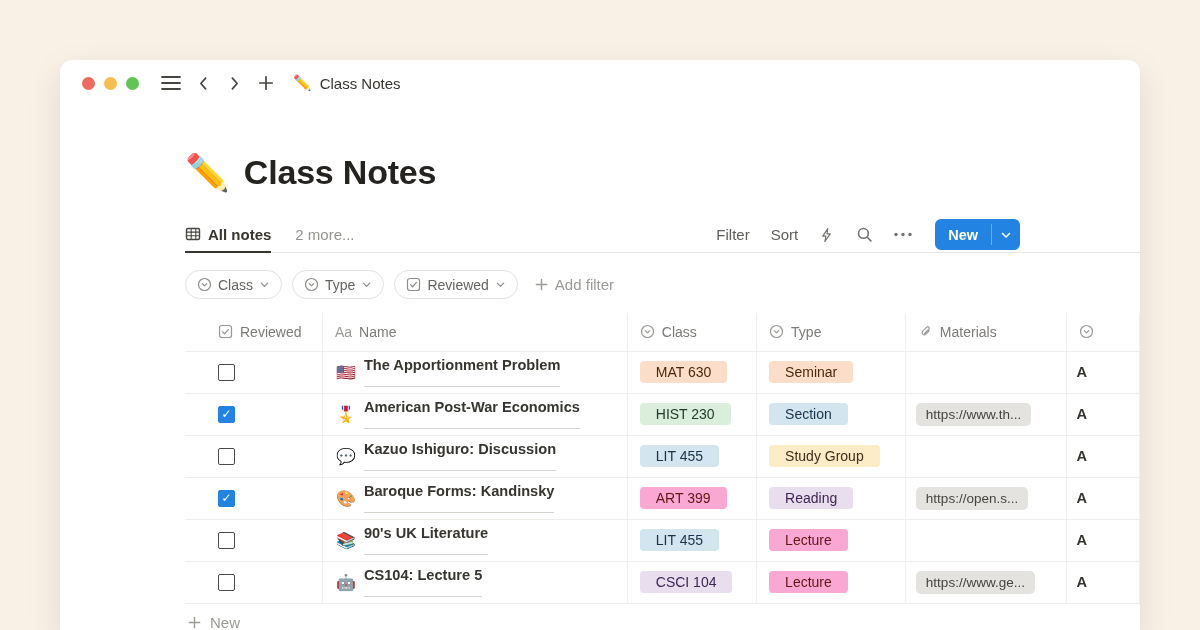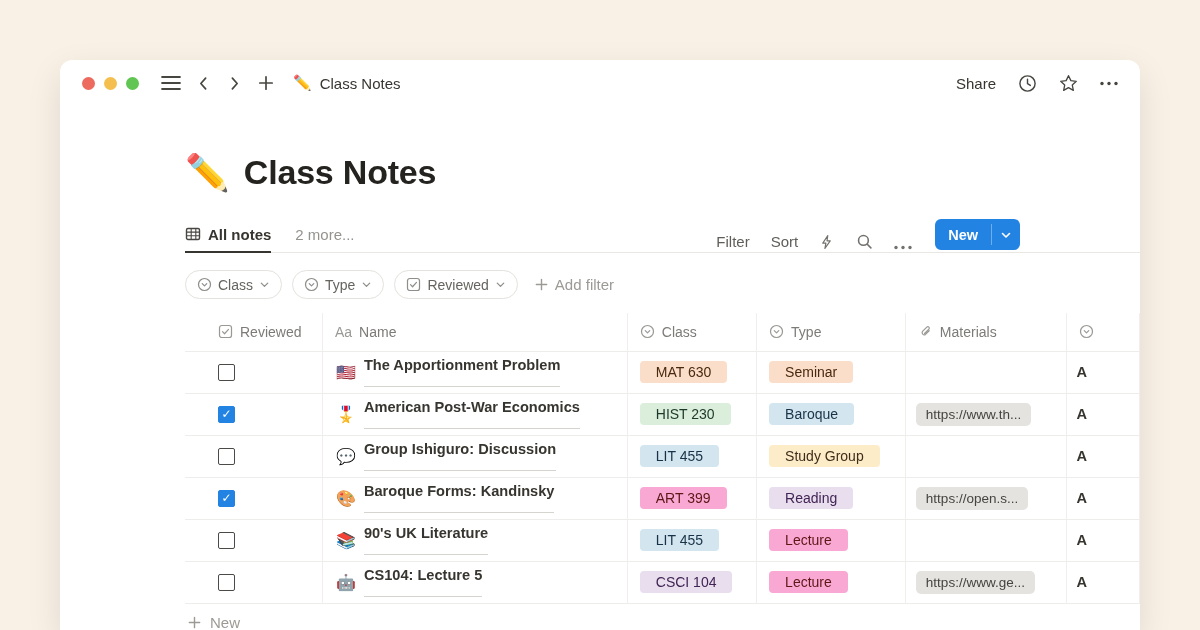--- a/index.html
+++ b/index.html
@@ -34,21 +34,21 @@
   
   .views-bar {
     margin-top:25px; width:955px; padding-right:120px;
     display:flex; align-items:center; justify-content:space-between;
     border-bottom:1px solid #e8e7e4; height:36px;
   }
   .tabs { display:flex; align-items:center; gap:24px; height:100%; }
   .tab { display:flex; align-items:center; gap:7px; font-size:15px; color:#81807c; height:100%; cursor:pointer; }
   .tab.active { color:#37352f; font-weight:700; border-bottom:2.5px solid #37352f; margin-bottom:-1px; }
   .tab-more { font-size:15px; color:#94938e; cursor:pointer; }
-  .toolbar { display:flex; align-items:flex-end; gap:21px; color:#5f5e5a; }
+  .toolbar { display:flex; align-items:center; gap:21px; color:#5f5e5a; }
   .tool-label { font-size:15px; cursor:pointer; }
   .tool-icon { display:flex; align-items:center; color:#73726e; cursor:pointer; }
   .new-btn {
     display:flex; align-items:stretch; background:#2383e2; border-radius:6px;
     color:#fff; overflow:hidden; cursor:pointer; height:31px; margin-left:2px;
   }
   .new-btn .label { padding:0 13px; display:flex; align-items:center; font-size:14.5px; font-weight:600; }
   .new-btn .split { width:1px; background:rgba(255,255,255,0.35); margin:5px 0; }
   .new-btn .caret { padding:0 8px; display:flex; align-items:center; }
   
@@ -126,41 +126,20 @@
     </span>
     <span class="tb-icon">
       <svg viewBox="0 0 16 16" width="18" height="18">
           <path d="M8 2.5v11M2.5 8h11" stroke="currentColor" stroke-width="1.5" stroke-linecap="round" fill="none"></path>
         </svg>
     </span>
     <div class="tb-title">
       <span>✏️</span>
       <span>Class Notes</span>
     </div>
-    <div class="tb-right">
-      <span class="tb-share">Share</span>
-      <span class="tb-icon">
-        <svg viewBox="0 0 20 20" width="19" height="19">
-            <circle cx="10" cy="10" r="8" fill="none" stroke="currentColor" stroke-width="1.5"></circle>
-            <path d="M10 5.5V10l3 2" fill="none" stroke="currentColor" stroke-width="1.5" stroke-linecap="round"></path>
-          </svg>
-      </span>
-      <span class="tb-icon">
-        <svg viewBox="0 0 20 20" width="19" height="19">
-            <path d="M10 1.8l2.5 5.2 5.7.7-4.2 3.9 1.1 5.6-5.1-2.8-5.1 2.8 1.1-5.6L1.8 7.7l5.7-.7z" fill="none" stroke="currentColor" stroke-width="1.4" stroke-linejoin="round"></path>
-          </svg>
-      </span>
-      <span class="tb-icon">
-        <svg viewBox="0 0 18 4" width="18" height="5">
-            <circle cx="2" cy="2" r="1.7" fill="currentColor"></circle>
-            <circle cx="9" cy="2" r="1.7" fill="currentColor"></circle>
-            <circle cx="16" cy="2" r="1.7" fill="currentColor"></circle>
-          </svg>
-      </span>
-    </div>
   </div>
 
   <div class="content">
 
     <div class="page-title">
       <span class="emoji">✏️</span>
       <h1>Class Notes</h1>
     </div>
 
     <div class="views-bar">
@@ -352,32 +331,32 @@
           <td class="first">
               <span class="cbx" data-state="checked"></span>
             </td>
           <td>
               <span class="name-cell">
                 <span class="emoji">🎖️</span>
                 <span class="name-text">American Post-War Economics</span>
               </span>
             </td>
           <td><span class="tag" data-color="green">HIST 230</span></td>
-          <td><span class="tag" data-color="blue">Baroque</span></td>
+          <td><span class="tag" data-color="blue">Section</span></td>
           <td><span class="mat-pill">https://www.th...</span></td>
           <td><span class="ovf-text">A</span></td>
         </tr>
         <tr>
           <td class="first">
               <span class="cbx" data-state="unchecked"></span>
             </td>
           <td>
               <span class="name-cell">
                 <span class="emoji">💬</span>
-                <span class="name-text">Group Ishiguro: Discussion</span>
+                <span class="name-text">Kazuo Ishiguro: Discussion</span>
               </span>
             </td>
           <td><span class="tag" data-color="blue">LIT 455</span></td>
           <td><span class="tag" data-color="yellow">Study Group</span></td>
           <td><span class="mat-pill" style="visibility: hidden;"></span></td>
           <td><span class="ovf-text">A</span></td>
         </tr>
         <tr>
           <td class="first">
               <span class="cbx" data-state="checked"></span>

